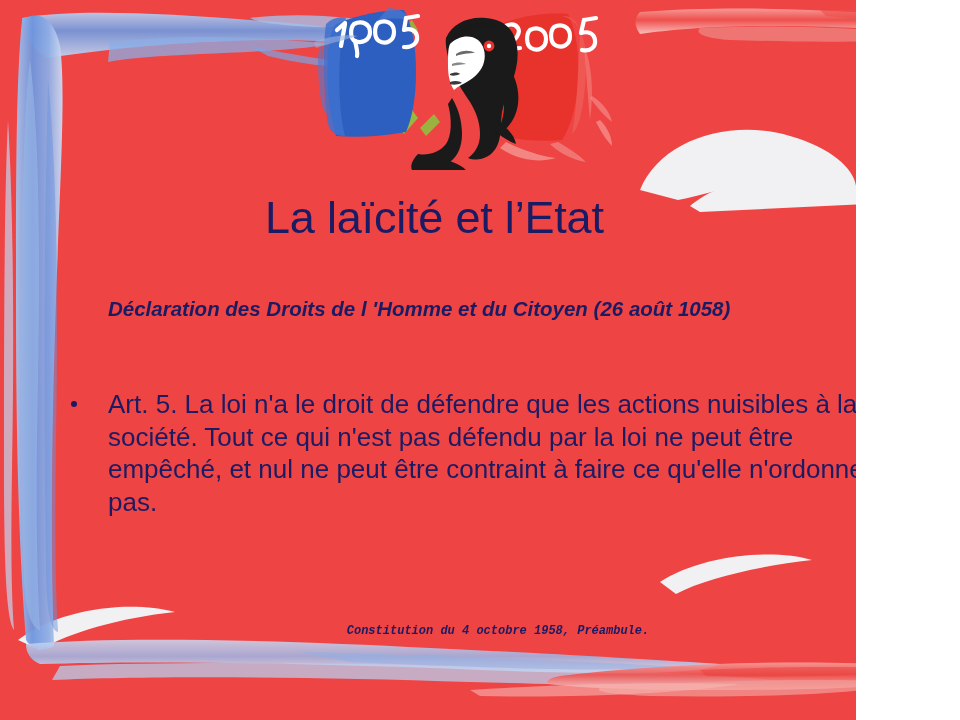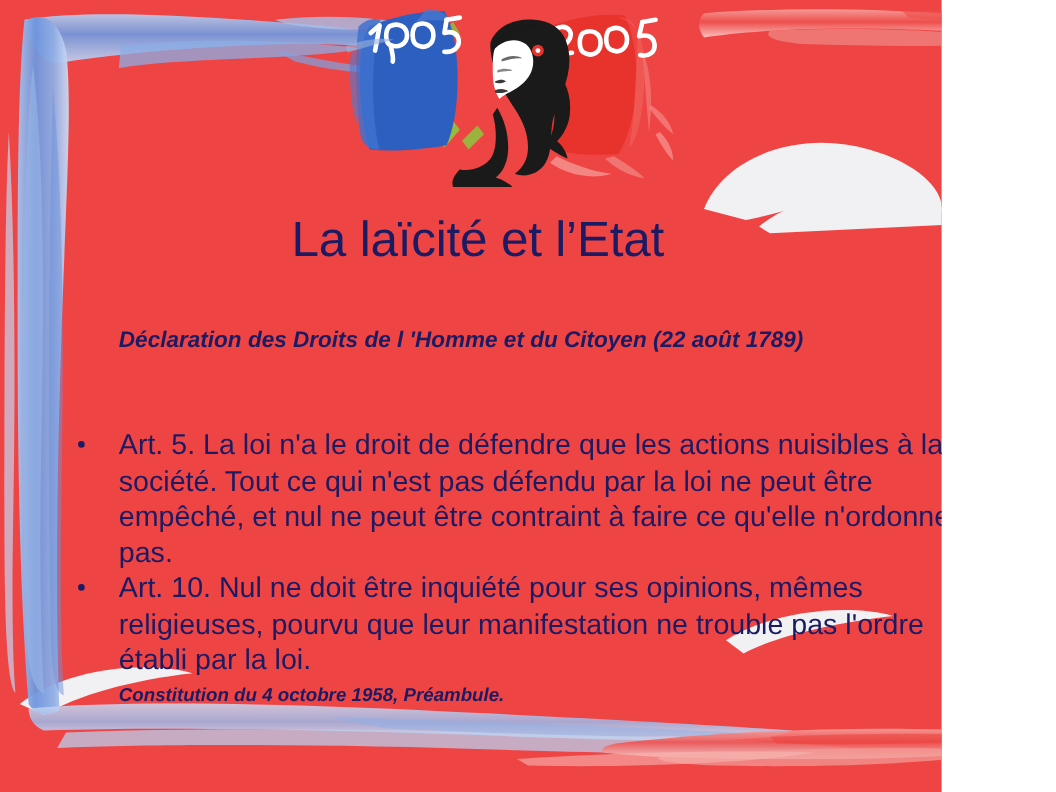--- a/index.html
+++ b/index.html
@@ -100,27 +100,28 @@
     height: 6px;
     border-radius: 50%;
     background: #1b1b63;
   }
 
   .attribution {
     position: absolute;
     left: 108px;
     top: 620px;
     width: 780px;
-    text-align: left;
+    text-align: center;
     padding-right: 12px;
-    font-size: 17px;
+    font-size: 12px;
     line-height: 23px;
     font-weight: bold;
     font-style: italic;
     color: #1b1b63;
+    font-family: Liberation Mono, monospace;
   }
 </style>
 </head>
 <body>
 
 <div id="slide">
 
   <div id="watermark">
     <svg width="960" height="720" viewBox="0 0 960 720" xmlns="http://www.w3.org/2000/svg">
       <g fill="#f1f1f3">
@@ -308,29 +309,25 @@
       <path d="M14 40 C 30 34, 46 32, 58 34 C 44 38, 28 42, 16 46 Z" fill="#9ab0de" opacity="0.6"></path>
       <path d="M292 94 C 302 100, 310 110, 312 120 C 304 114, 296 104, 290 96 Z" fill="#f4938f" opacity="0.6"></path>
       <path d="M300 118 C 308 126, 312 136, 312 144 C 306 138, 300 128, 296 120 Z" fill="#f7aeab" opacity="0.55"></path>
     </svg>
   </div>
 
   <div id="content">
 
     <div class="title">La laïcité et l’Etat</div>
 
-    <div class="subtitle">Déclaration des Droits de l 'Homme et du Citoyen (22 août 1789)</div>
+    <div class="subtitle">Déclaration des Droits de l 'Homme et du Citoyen (26 août 1058)</div>
 
     <ul class="bullets">
       <li>
         <span class="dot"></span>
         <span>Art. 5. La loi n'a le droit de défendre que les actions nuisibles à la société. Tout ce qui n'est pas défendu par la loi ne peut être empêché, et nul ne peut être contraint à faire ce qu'elle n'ordonne pas.</span>
       </li>
-      <li>
-        <span class="dot"></span>
-        <span>Art. 10. Nul ne doit être inquiété pour ses opinions, mêmes religieuses, pourvu que leur manifestation ne trouble pas l'ordre établi par la loi.</span>
-      </li>
     </ul>
 
     <div class="attribution">Constitution du 4 octobre 1958, Préambule.</div>
 
   </div>
 </div>
 
 </body></html>

